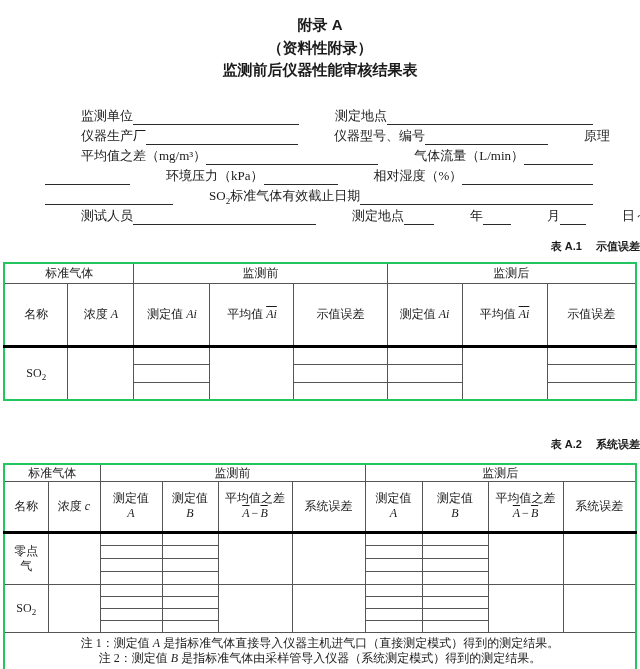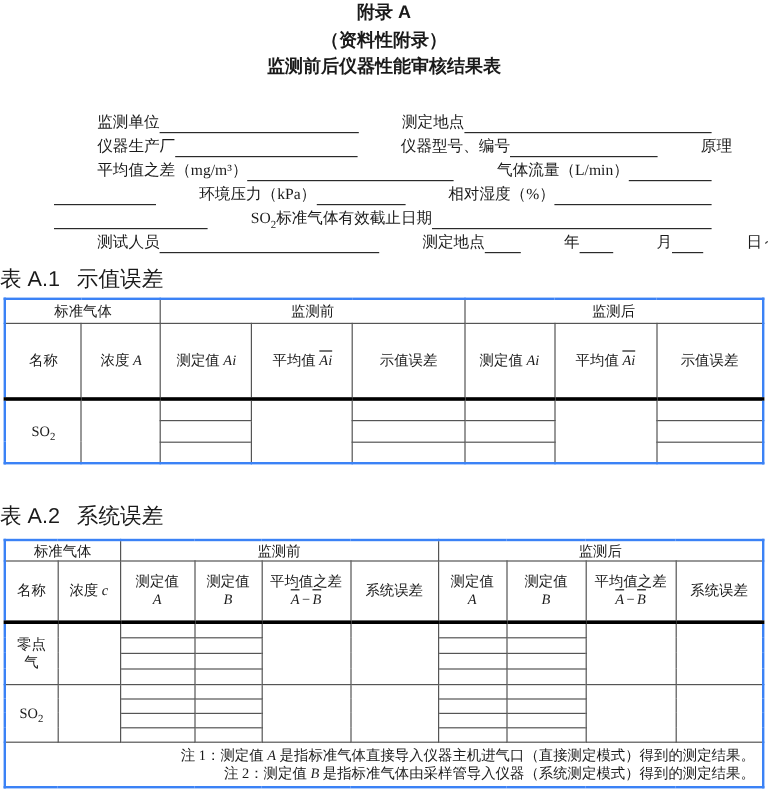--- a/index.html
+++ b/index.html
@@ -4,54 +4,54 @@
 <style>
   html,body{margin:0;padding:0;}
   body{
     width:640px;height:669px;background:#ffffff;color:#1a1a1a;
     font-family:"Liberation Serif","DejaVu Serif",serif;
     overflow:hidden;
   }
   
   .titles{text-align:center;font-family:"Liberation Sans","DejaVu Sans",sans-serif;font-weight:bold;}
   .t-line{font-size:15px;line-height:16px;}
-  .t1{padding-top:3px;}
+  .t1{padding-top:17px;}
   .t2{margin-top:7px;}
   .t3{margin-top:6px;}
   
   .form{margin:27px 47px 0 45px;font-size:13px;}
   .fline{display:flex;align-items:flex-end;height:20px;white-space:nowrap;}
   .fline .lb{line-height:19px;flex:0 0 auto;margin-left:36px;}
   .blank{height:15px;border-bottom:1px solid #2a2a2a;flex:0 0 auto;}
   .blank.grow{flex:1 1 auto;}
   sub.sm{font-size:9px;line-height:0;}
   
-  .caption{text-align:left;font-family:"Liberation Sans","DejaVu Sans",sans-serif;
-           font-weight:normal;font-size:18px;line-height:14px;}
+  .caption{text-align:right;font-family:"Liberation Sans","DejaVu Sans",sans-serif;
+           font-weight:bold;font-size:11px;line-height:14px;}
   .cap1{margin-top:14px;margin-bottom:9px;}
   .cap2{margin-top:36px;margin-bottom:12px;}
   .caption .cap-no{margin-right:14px;}
   
   table{width:632px;margin:0 auto;border-collapse:collapse;table-layout:fixed;
-        font-size:12px;text-align:center;border:2px solid #3b82f6;padding-left:44px;}
+        font-size:12px;text-align:center;border:2px solid #22c55e;padding-left:44px;}
   th,td{border:1px solid #555;font-weight:normal;padding:0;overflow:hidden;}
   thead th{line-height:14px;}
   tr.hrow1{height:20px;}
   .ta1 tr.hrow2{height:63px;}
   .ta2 tr.hrow1{height:17px;}
   .ta2 tr.hrow2{height:51px;}
   .ta1 tbody tr{height:18px;}
   .ta2 tbody.grp tr{height:13px;margin-left:12px;}
   .ta2 tbody.grp2 tr{height:12px;}
   tbody.grp tr.gfirst td, tbody.grp2 tr.gfirst td, .ta1 tbody tr.gfirst td{border-top:3px solid #000;}
   .ta2 tbody.grp2 tr.gfirst td{border-top:1px solid #333;}
   .ol{font-style:italic;text-decoration:overline;}
   .mth{font-style:italic;}
   .two-line{line-height:15px;}
-  td.notes{border-top:1px solid #333;text-align:right;font-size:12px;line-height:15px;
+  td.notes{border-top:1px solid #333;text-align:center;font-size:12px;line-height:15px;
            padding:3px 6px;height:30px;vertical-align:top;}
   .minus{margin:0 2px;}
 </style>
 </head>
 <body>
 
 <div class="titles">
   <div class="t-line t1">附录 A</div>
   <div class="t-line t2">（资料性附录）</div>
   <div class="t-line t3">监测前后仪器性能审核结果表</div>

